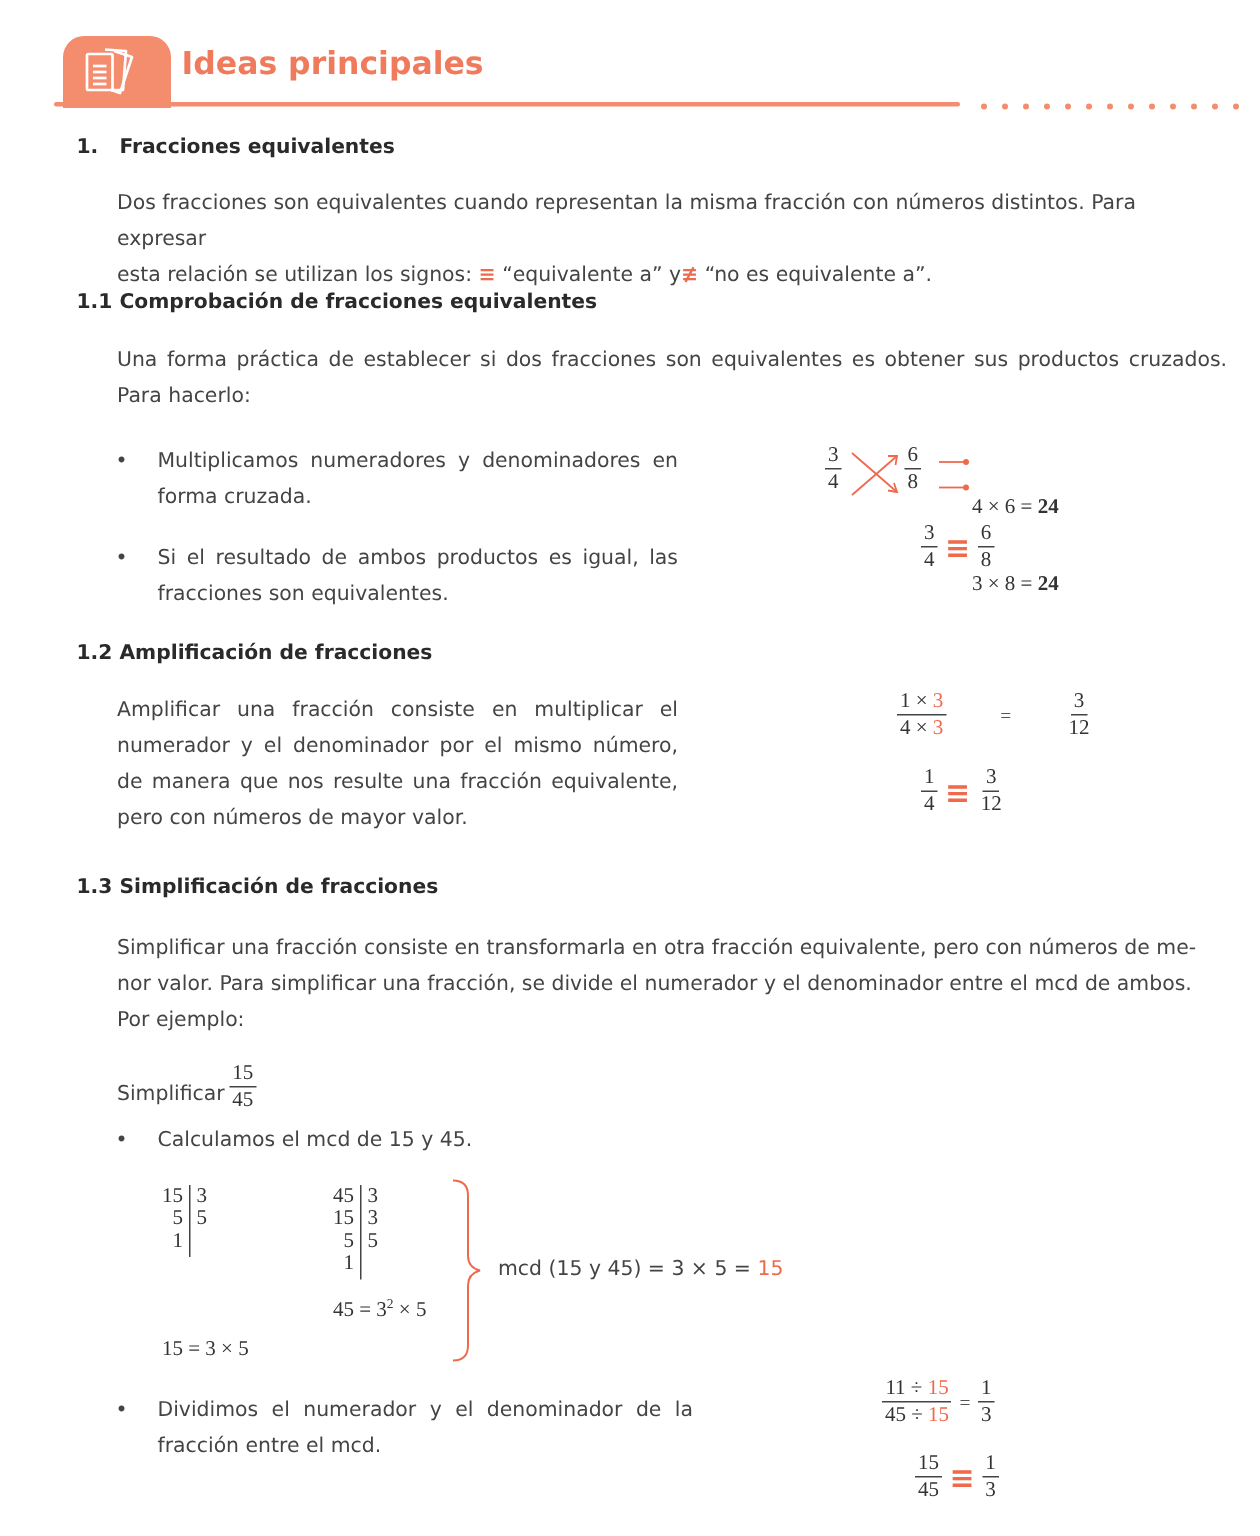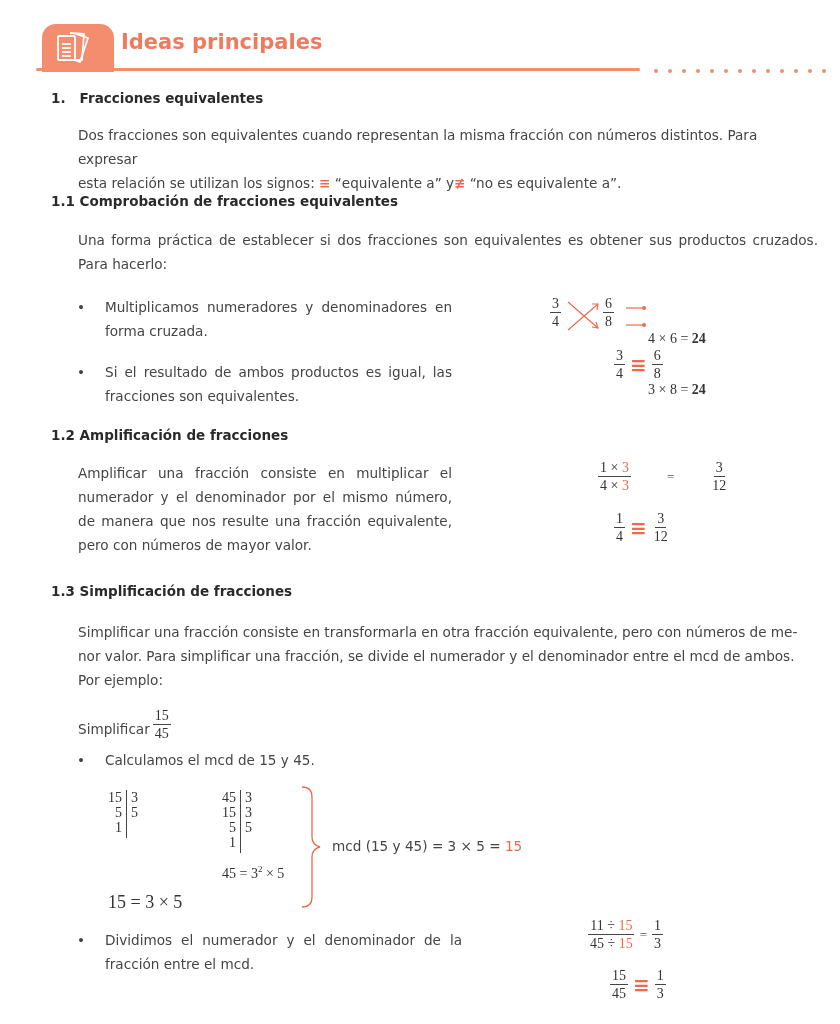--- a/index.html
+++ b/index.html
@@ -199,21 +199,21 @@
     <div>5</div>
     <div>1</div>
   </div>
   <div class="right">
     <div>3</div>
     <div>3</div>
     <div>5</div>
   </div>
 </div>
 
-<div class="abs serif" style="left:108px; top:892px; font-size:18px; color:#333; white-space:pre;">15 = 3 × 5</div>
+<div class="abs serif" style="left:108px; top:892px; font-size:14px; color:#333; white-space:pre;">15 = 3 × 5</div>
 <div class="abs serif" style="left:222px; top:864px; font-size:14px; color:#333; white-space:pre;"><span>45 = 3</span><sup style="font-size:9px;">2</sup><span> × 5</span></div>
 
 <svg class="abs" style="left:300px; top:785px;" width="22" height="124" viewBox="0 0 22 124">
   <path d="M2 2 Q12 2 12 12 L12 52 Q12 60 20 62 Q12 64 12 72 L12 112 Q12 122 2 122" fill="none" stroke="#ef6a4d" stroke-width="1.3"></path>
 </svg>
 
 <div class="abs" style="left:332px; top:838px; font-size:13.6px; color:#444; white-space:pre;"><span>mcd (15 y 45) = 3 × 5 = </span><span class="red">15</span></div>
 
 <div class="abs bullet" style="left:78px; top:928px; width:384px;">
   <span class="abs" style="left:-1px; top:0;">•</span>

